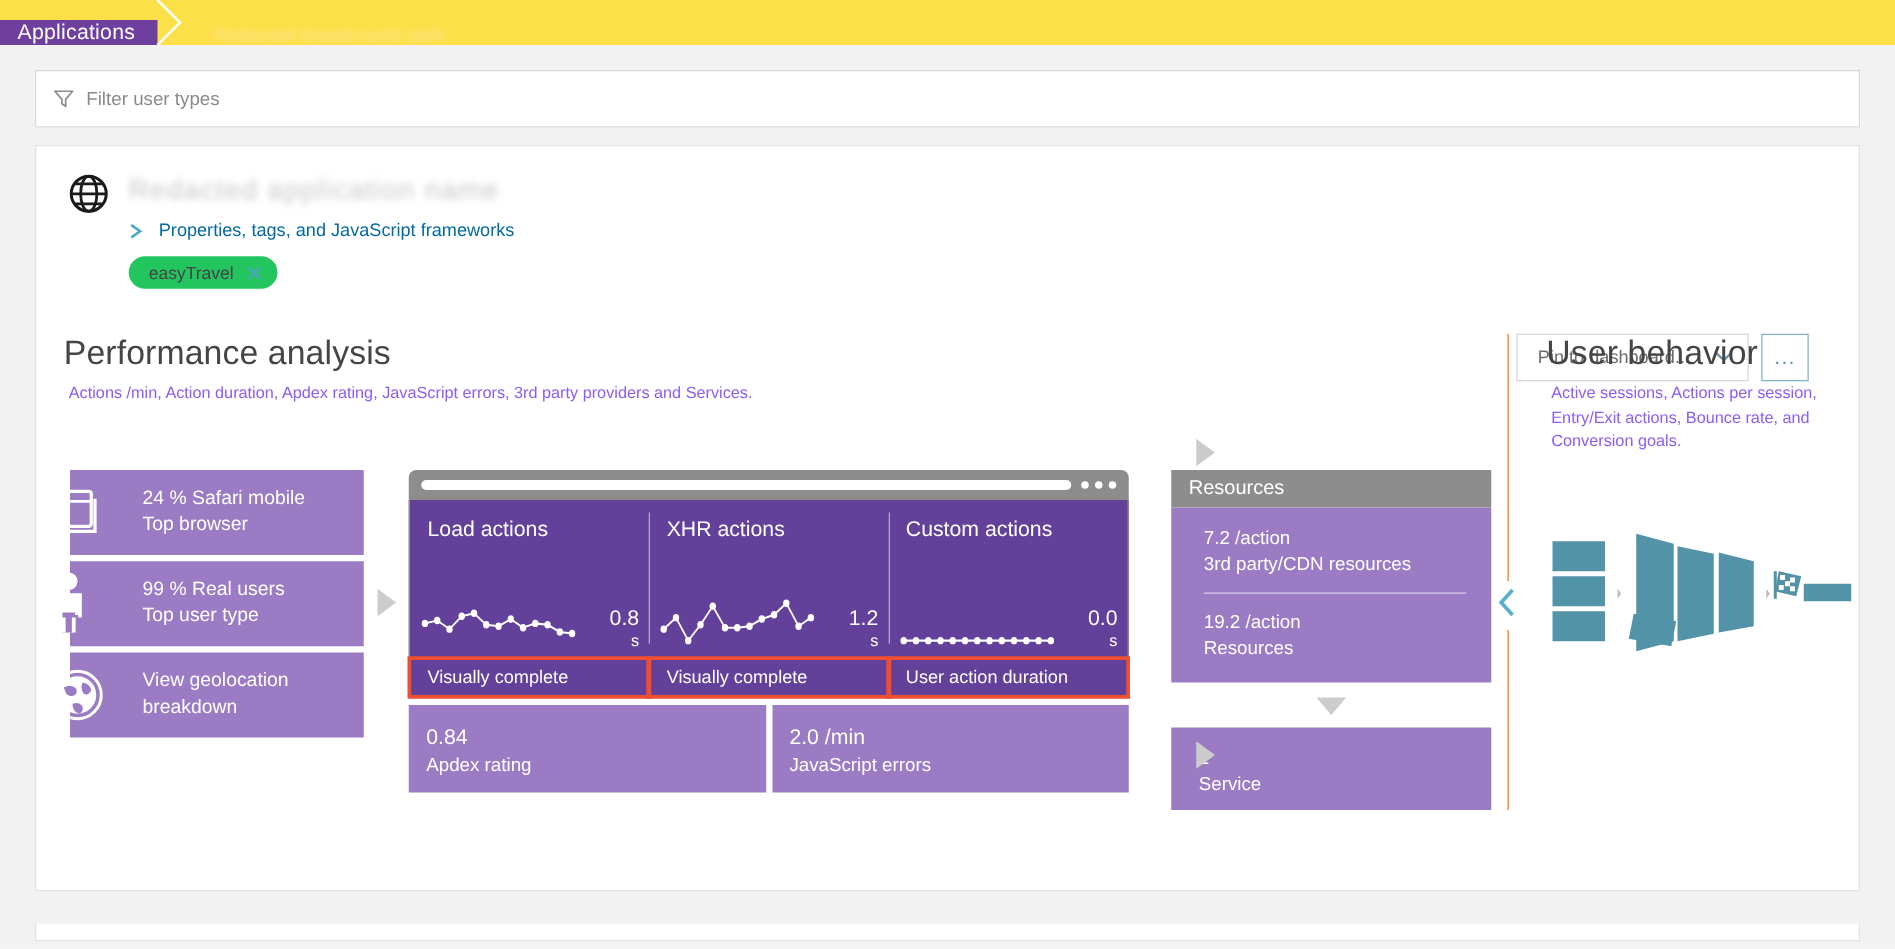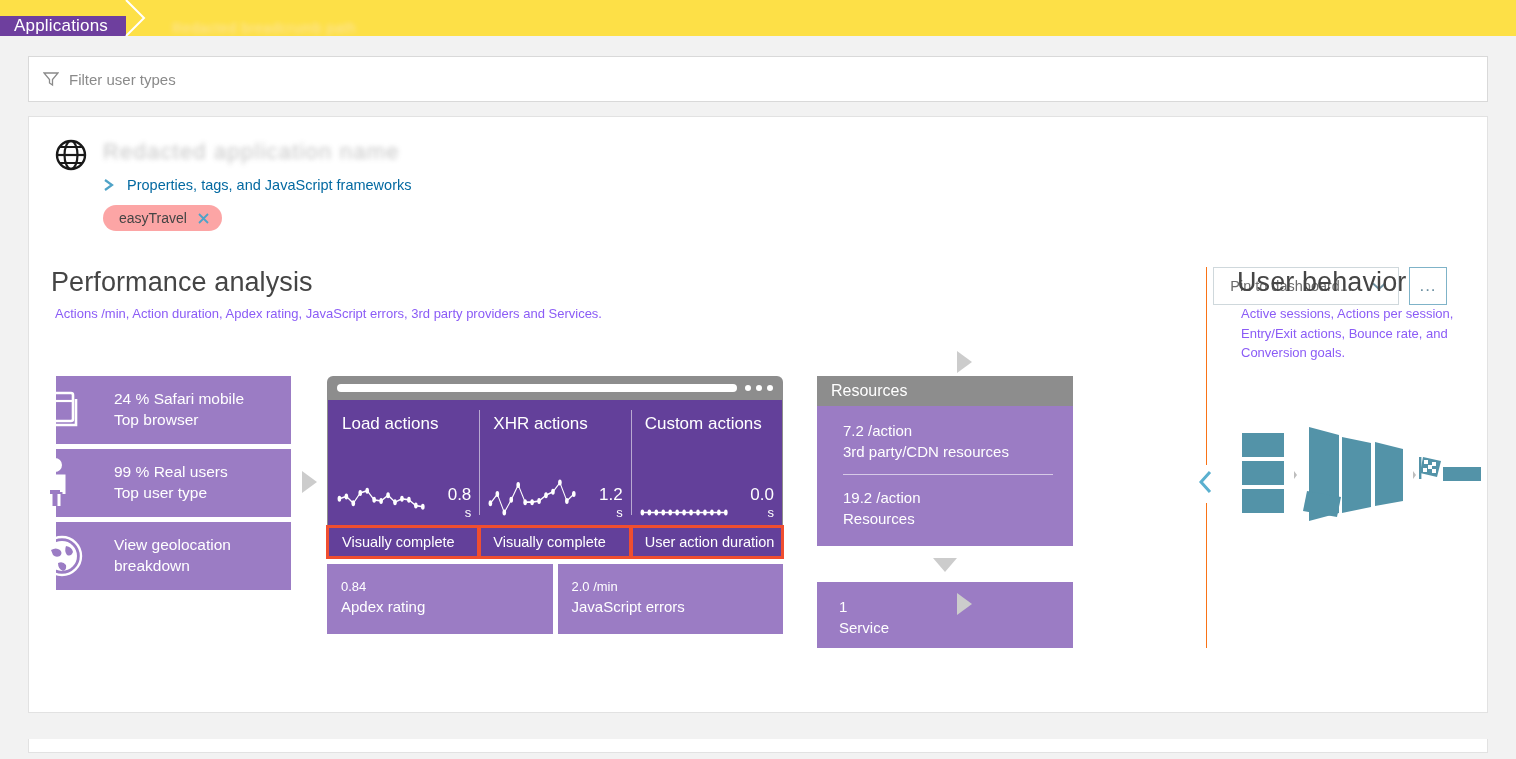--- a/index.html
+++ b/index.html
@@ -102,21 +102,21 @@
     align-items: center;
     margin-top: 10px;
     cursor: pointer;
   }
   .proprow .chev { margin-right: 12px; display: flex; }
   .proprow .txt { font-size: 14.5px; color: #0369a1; }
   .chip {
     display: inline-flex;
     align-items: center;
     margin-top: 12px;
-    background: #fca5a5;
+    background: #22c55e;
     border-radius: 14px;
     padding: 5px 12px 5px 16px;
     font-size: 14px;
     color: #444;
   }
   .chip .x { margin-left: 10px; display: flex; cursor: pointer; }
 
   .headright {
     position: absolute;
     top: 150px;
@@ -213,21 +213,21 @@
     width: 36px;
     display: flex;
     align-items: center;
     justify-content: center;
     height: 212px;
   }
   .tri-r { width: 0; height: 0; border-top: 11px solid transparent; border-bottom: 11px solid transparent; border-left: 15px solid #cccccc; }
   .tri-d { width: 0; height: 0; border-left: 12px solid transparent; border-right: 12px solid transparent; border-top: 14px solid #cccccc; margin: 0 auto; }
 
   
-  .browser { width: 456px; }
+  .browser { width: 576px; }
   .browser-chrome {
     background: #8d8d8d;
     border-radius: 6px 6px 0 0;
     height: 24px;
     display: flex;
     align-items: center;
     padding: 0 10px;
     gap: 8px;
   }
   .urlbar { flex: 1; height: 8px; background: #fff; border-radius: 4px; }
@@ -288,21 +288,21 @@
   .botrow { display: flex; gap: 5px; margin-top: 6px; }
   .bcell {
     flex: 1;
     background: #9b7cc4;
     color: #fff;
     height: 70px;
     padding: 14px 0 0 14px;
     line-height: 1.42;
     cursor: pointer;
   }
-  .bcell .l1 { font-size: 13px; }
+  .bcell .l1 { font-size: 17px; }
   .bcell .l2 { font-size: 15px; }
 
   
   .rescol { width: 256px; margin-left: 34px; }
   .reshead {
     background: #8d8d8d;
     color: #fff;
     font-size: 16px;
     height: 30px;
     display: flex;

